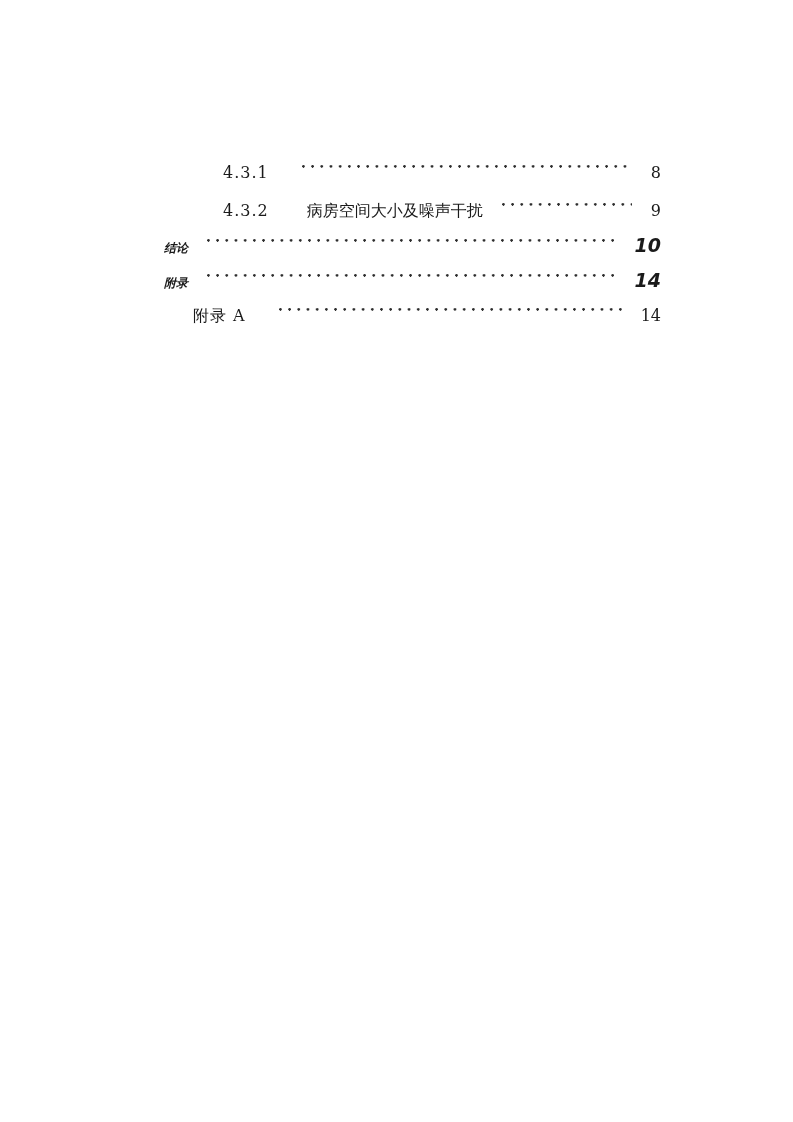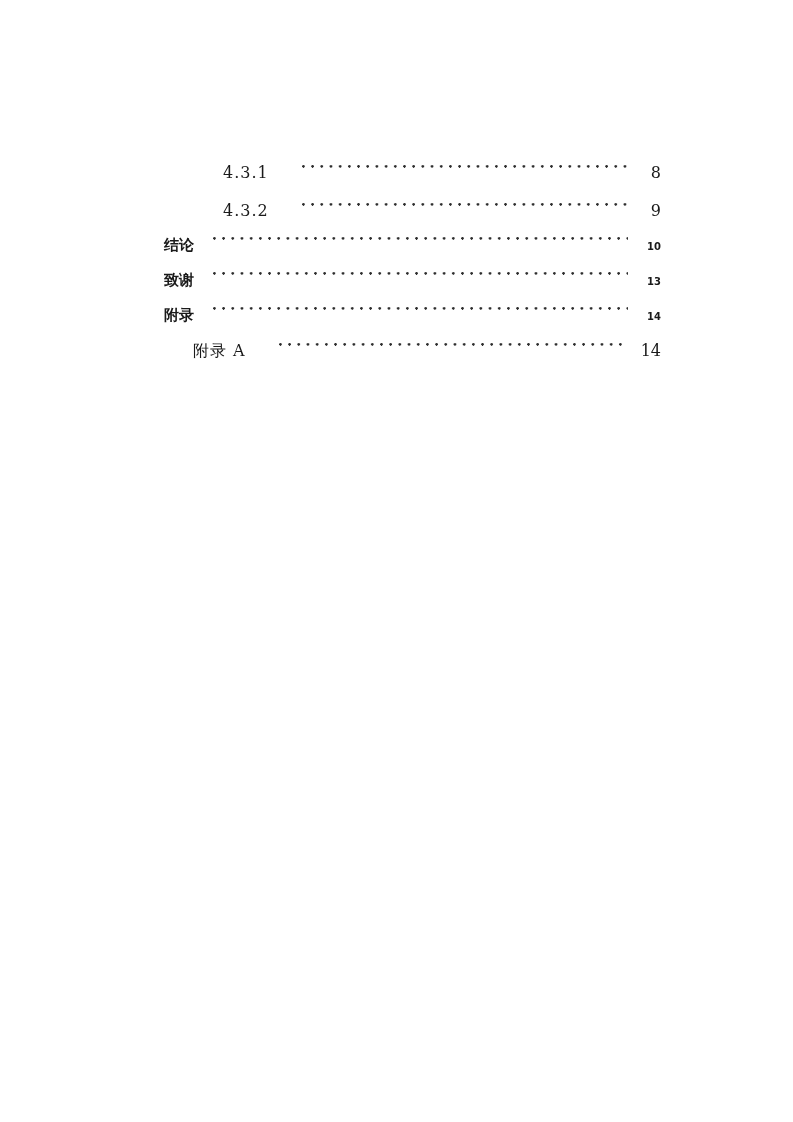--- a/index.html
+++ b/index.html
@@ -51,27 +51,29 @@
     font-weight: 400;
   }
   .level-sub .pageno,
   .level-appendix .pageno {
     font-family: "DejaVu Serif", "Liberation Serif", serif;
     font-size: 16px;
     font-weight: 400;
   }
   .level-main .title {
     font-family: "DejaVu Sans", "Liberation Sans", sans-serif;
-    font-size: 15px;
+    font-size: 12px;
     font-weight: 700;
+    font-style: italic;
   }
   .level-main .pageno {
     font-family: "DejaVu Sans", "Liberation Sans", sans-serif;
-    font-size: 10px;
+    font-size: 19px;
     font-weight: 700;
+    font-style: italic;
   }
 
   .num {
     margin-right: 14px;
     letter-spacing: 1px;
   }
   .title { flex: 0 0 auto; }
 
   
   .leader {
@@ -108,34 +110,29 @@
 <div class="page">
 
   <div class="toc-list">
       <div class="toc-row level-sub">
     <span class="num">4.3.1</span>
     <span class="leader"></span>
     <span class="pageno">8</span>
   </div>
       <div class="toc-row level-sub">
     <span class="num">4.3.2</span>
+    <span class="title">病房空间大小及噪声干扰</span>
     <span class="leader"></span>
     <span class="pageno">9</span>
   </div>
       <div class="toc-row level-main">
 
     <span class="title">结论</span>
     <span class="leader"></span>
     <span class="pageno">10</span>
-  </div>
-      <div class="toc-row level-main">
-
-    <span class="title">致谢</span>
-    <span class="leader"></span>
-    <span class="pageno">13</span>
   </div>
       <div class="toc-row level-main">
 
     <span class="title">附录</span>
     <span class="leader"></span>
     <span class="pageno">14</span>
   </div>
       <div class="toc-row level-appendix">
     <span class="num">附录 A</span>
     <span class="leader"></span>

